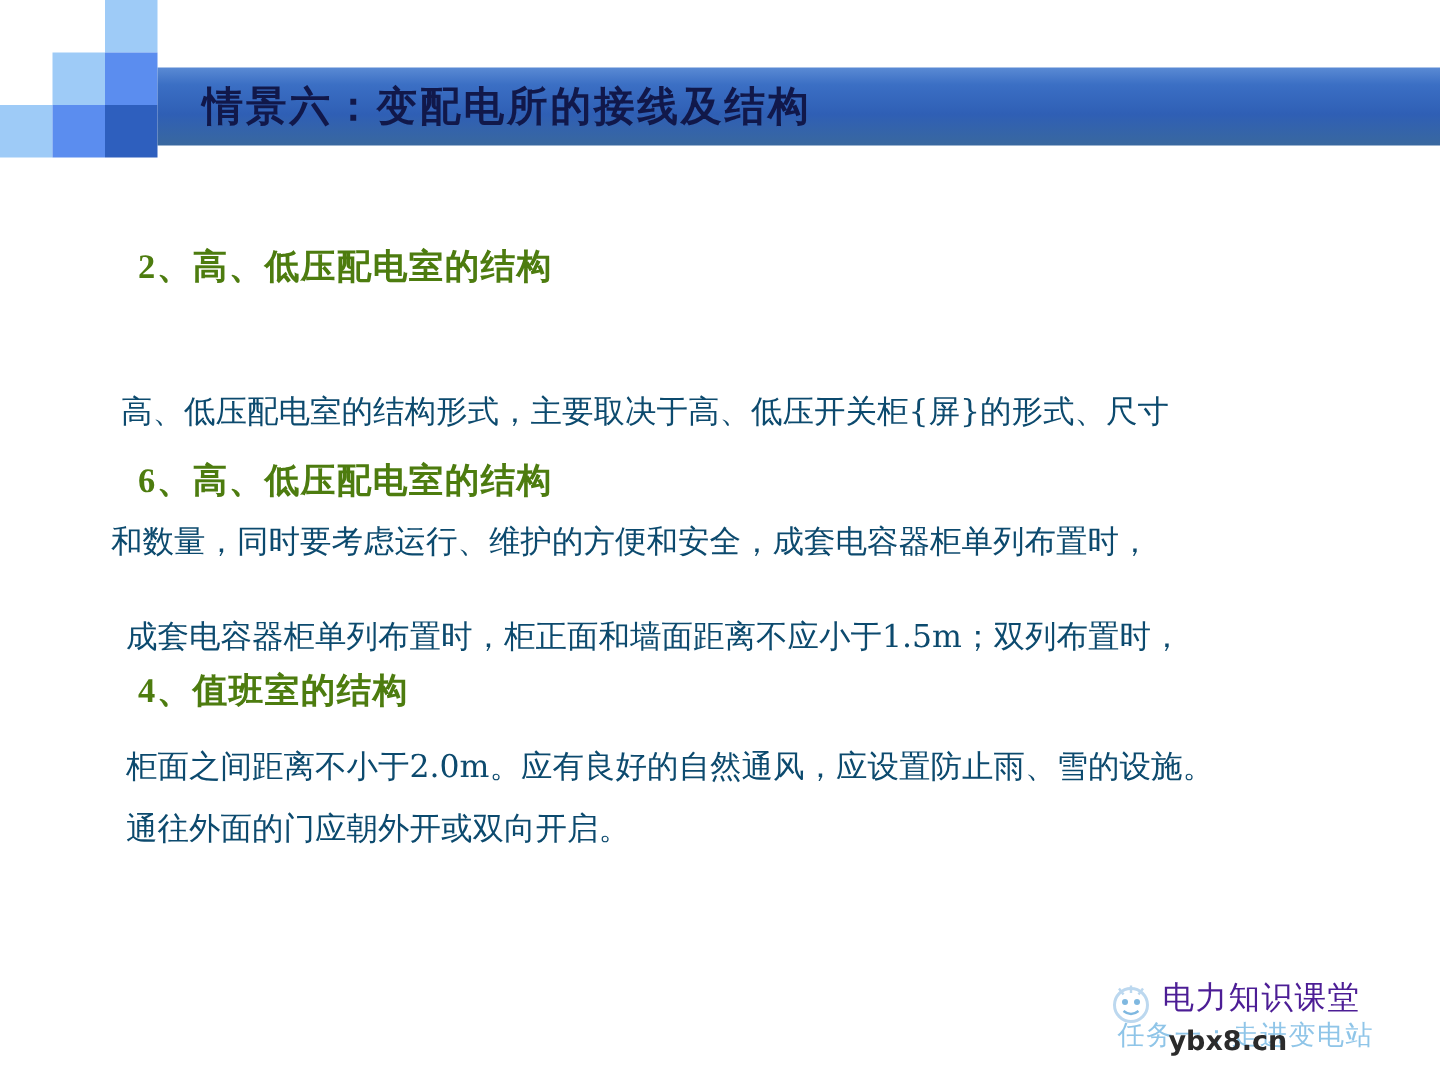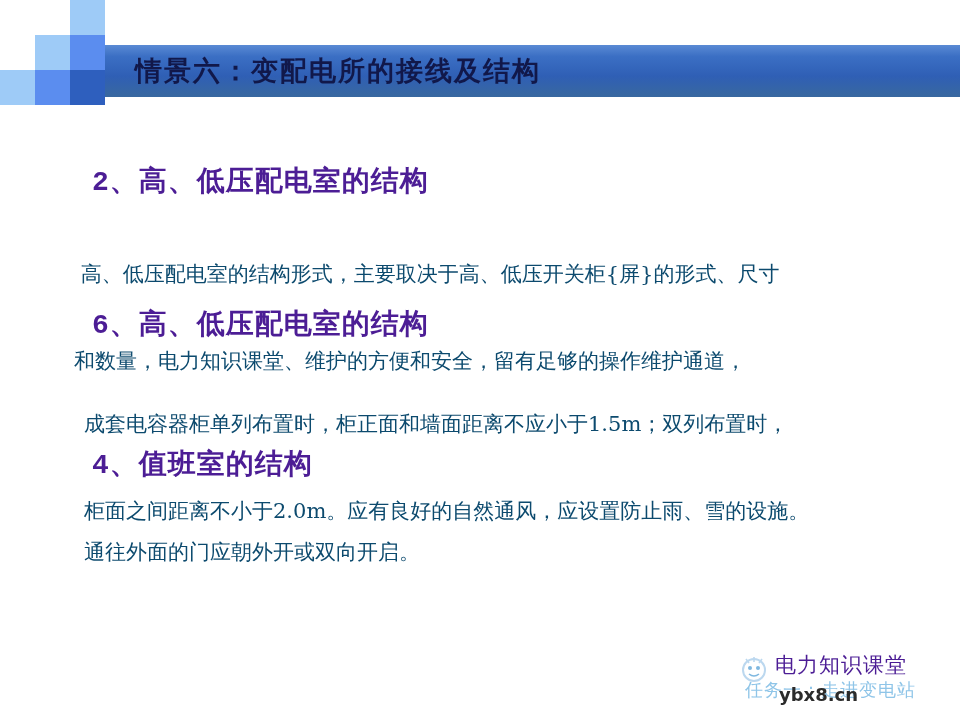--- a/index.html
+++ b/index.html
@@ -84,24 +84,24 @@
 
   
   #content {
     position: absolute;
     left: 0; top: 140px;
     width: 960px;
     z-index: 4;
   }
 
   .heading {
-    color: #4c1d95;
+    color: #4d7c0f;
     font-weight: bold;
-    font-size: 28px;
-    font-family: Liberation Mono, monospace;
+    font-size: 23px;
+    font-family: Liberation Serif, serif;
     letter-spacing: 1px;
     white-space: nowrap;
   }
   .h-1 { position: absolute; left: 92px; top: 22px; }
   .h-2 { position: absolute; left: 92px; top: 165px; }
   .h-3 { position: absolute; left: 92px; top: 305px; }
 
   .para {
     position: absolute;
     color: #0c4a6e;
@@ -172,21 +172,21 @@
 
   <div id="title-bar">
     <div id="title-text">情景六：变配电所的接线及结构</div>
   </div>
 
   <div id="content">
 
     <div class="heading h-1">2、高、低压配电室的结构</div>
     <div class="para p-1">
       <span class="line"> 高、低压配电室的结构形式，主要取决于高、低压开关柜{屏}的形式、尺寸</span>
-      <span class="line">和数量，电力知识课堂、维护的方便和安全，留有足够的操作维护通道，</span>
+      <span class="line">和数量，同时要考虑运行、维护的方便和安全，成套电容器柜单列布置时，</span>
     </div>
 
     <div class="heading h-2">6、高、低压配电室的结构</div>
     <div class="para p-2">
       <span class="line">成套电容器柜单列布置时，柜正面和墙面距离不应小于1.5m；双列布置时，</span>
       <span class="line">柜面之间距离不小于2.0m。应有良好的自然通风，应设置防止雨、雪的设施。</span>
     </div>
 
     <div class="heading h-3">4、值班室的结构</div>
     <div class="para p-3">

